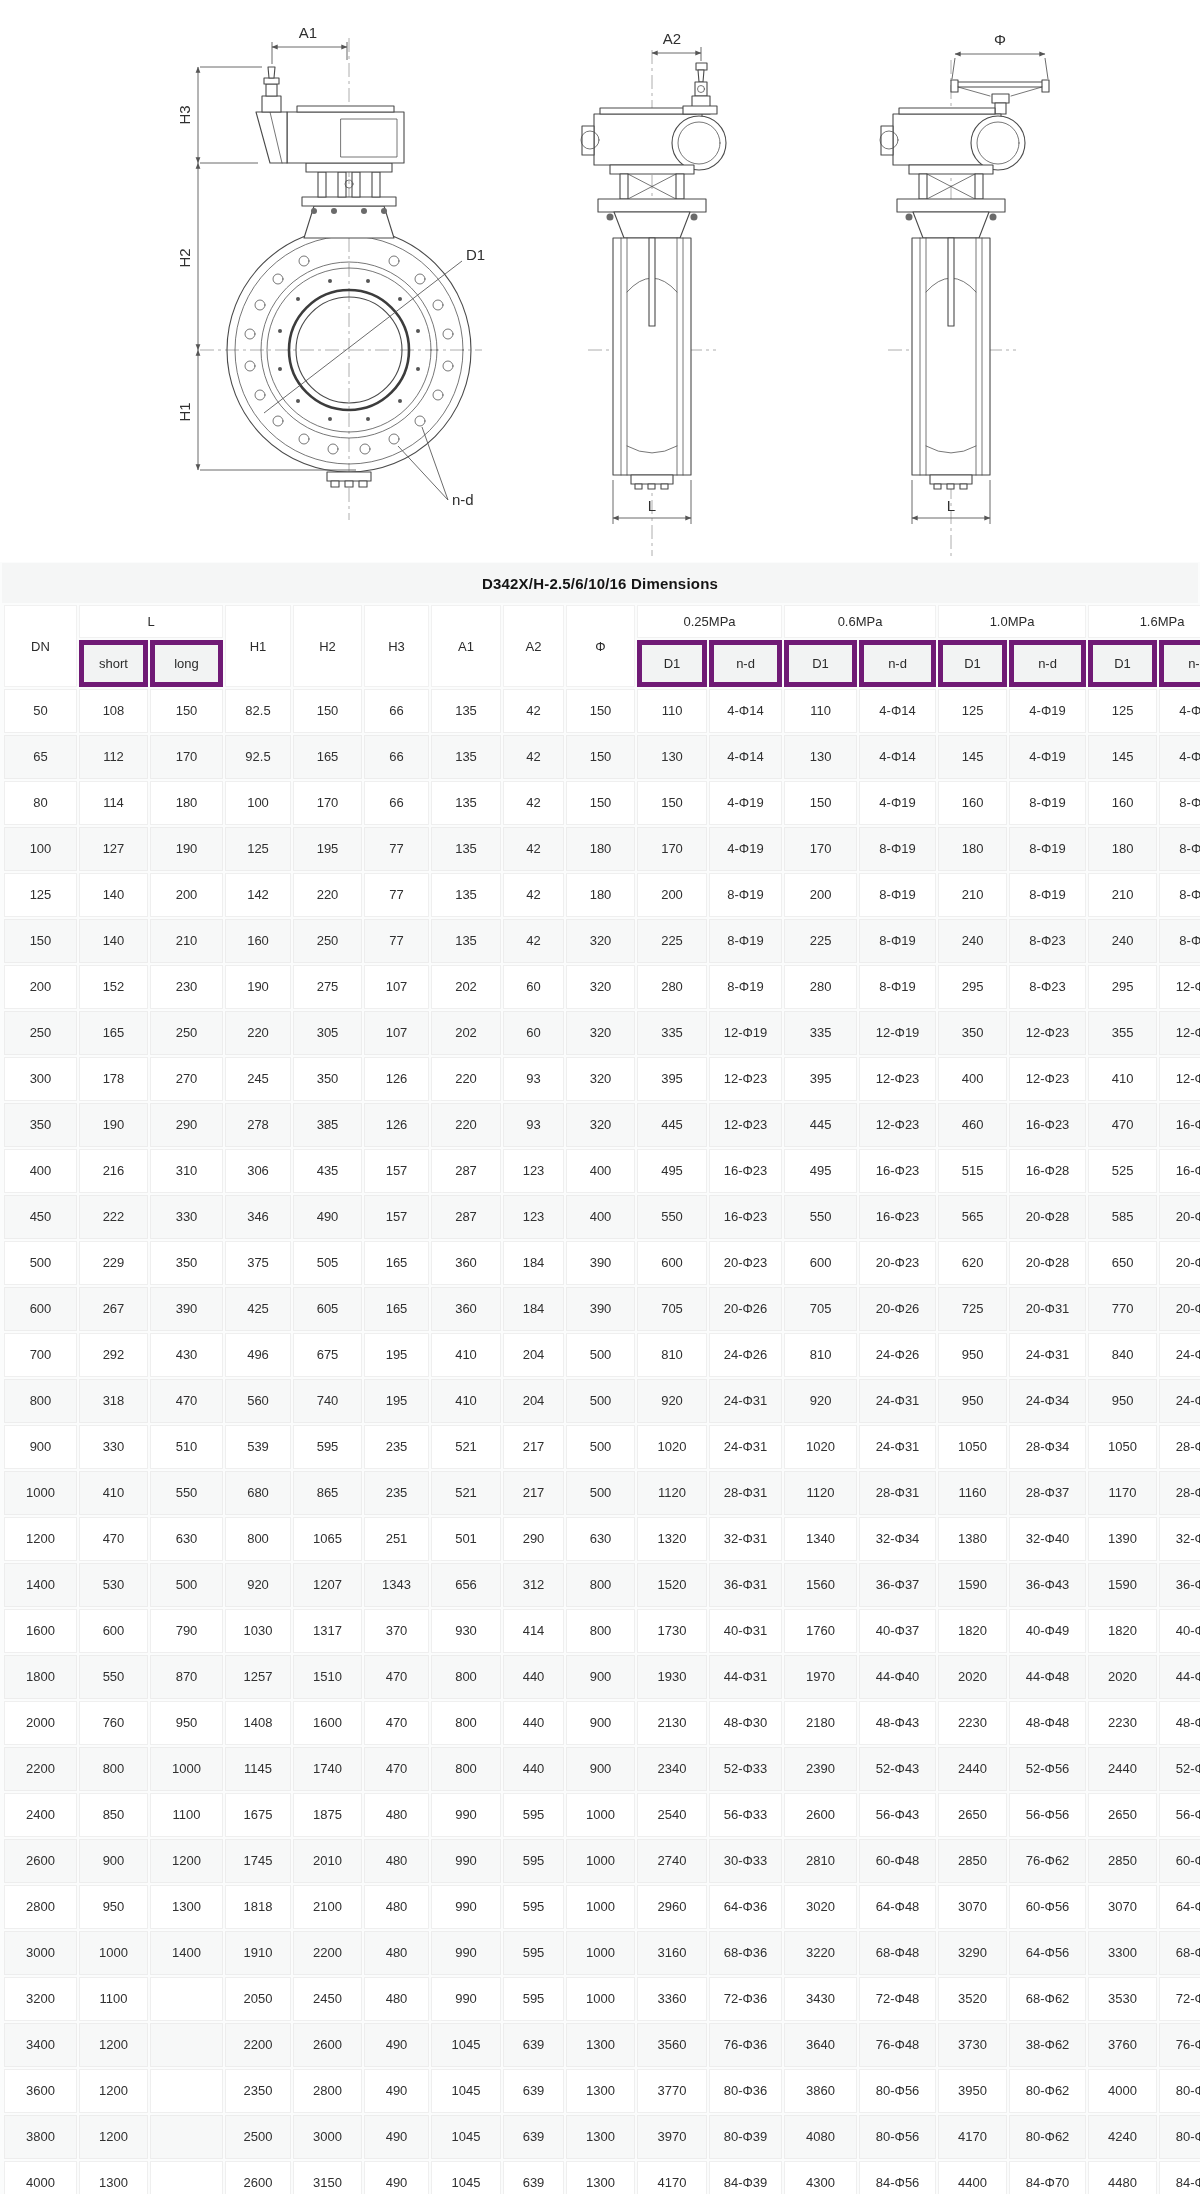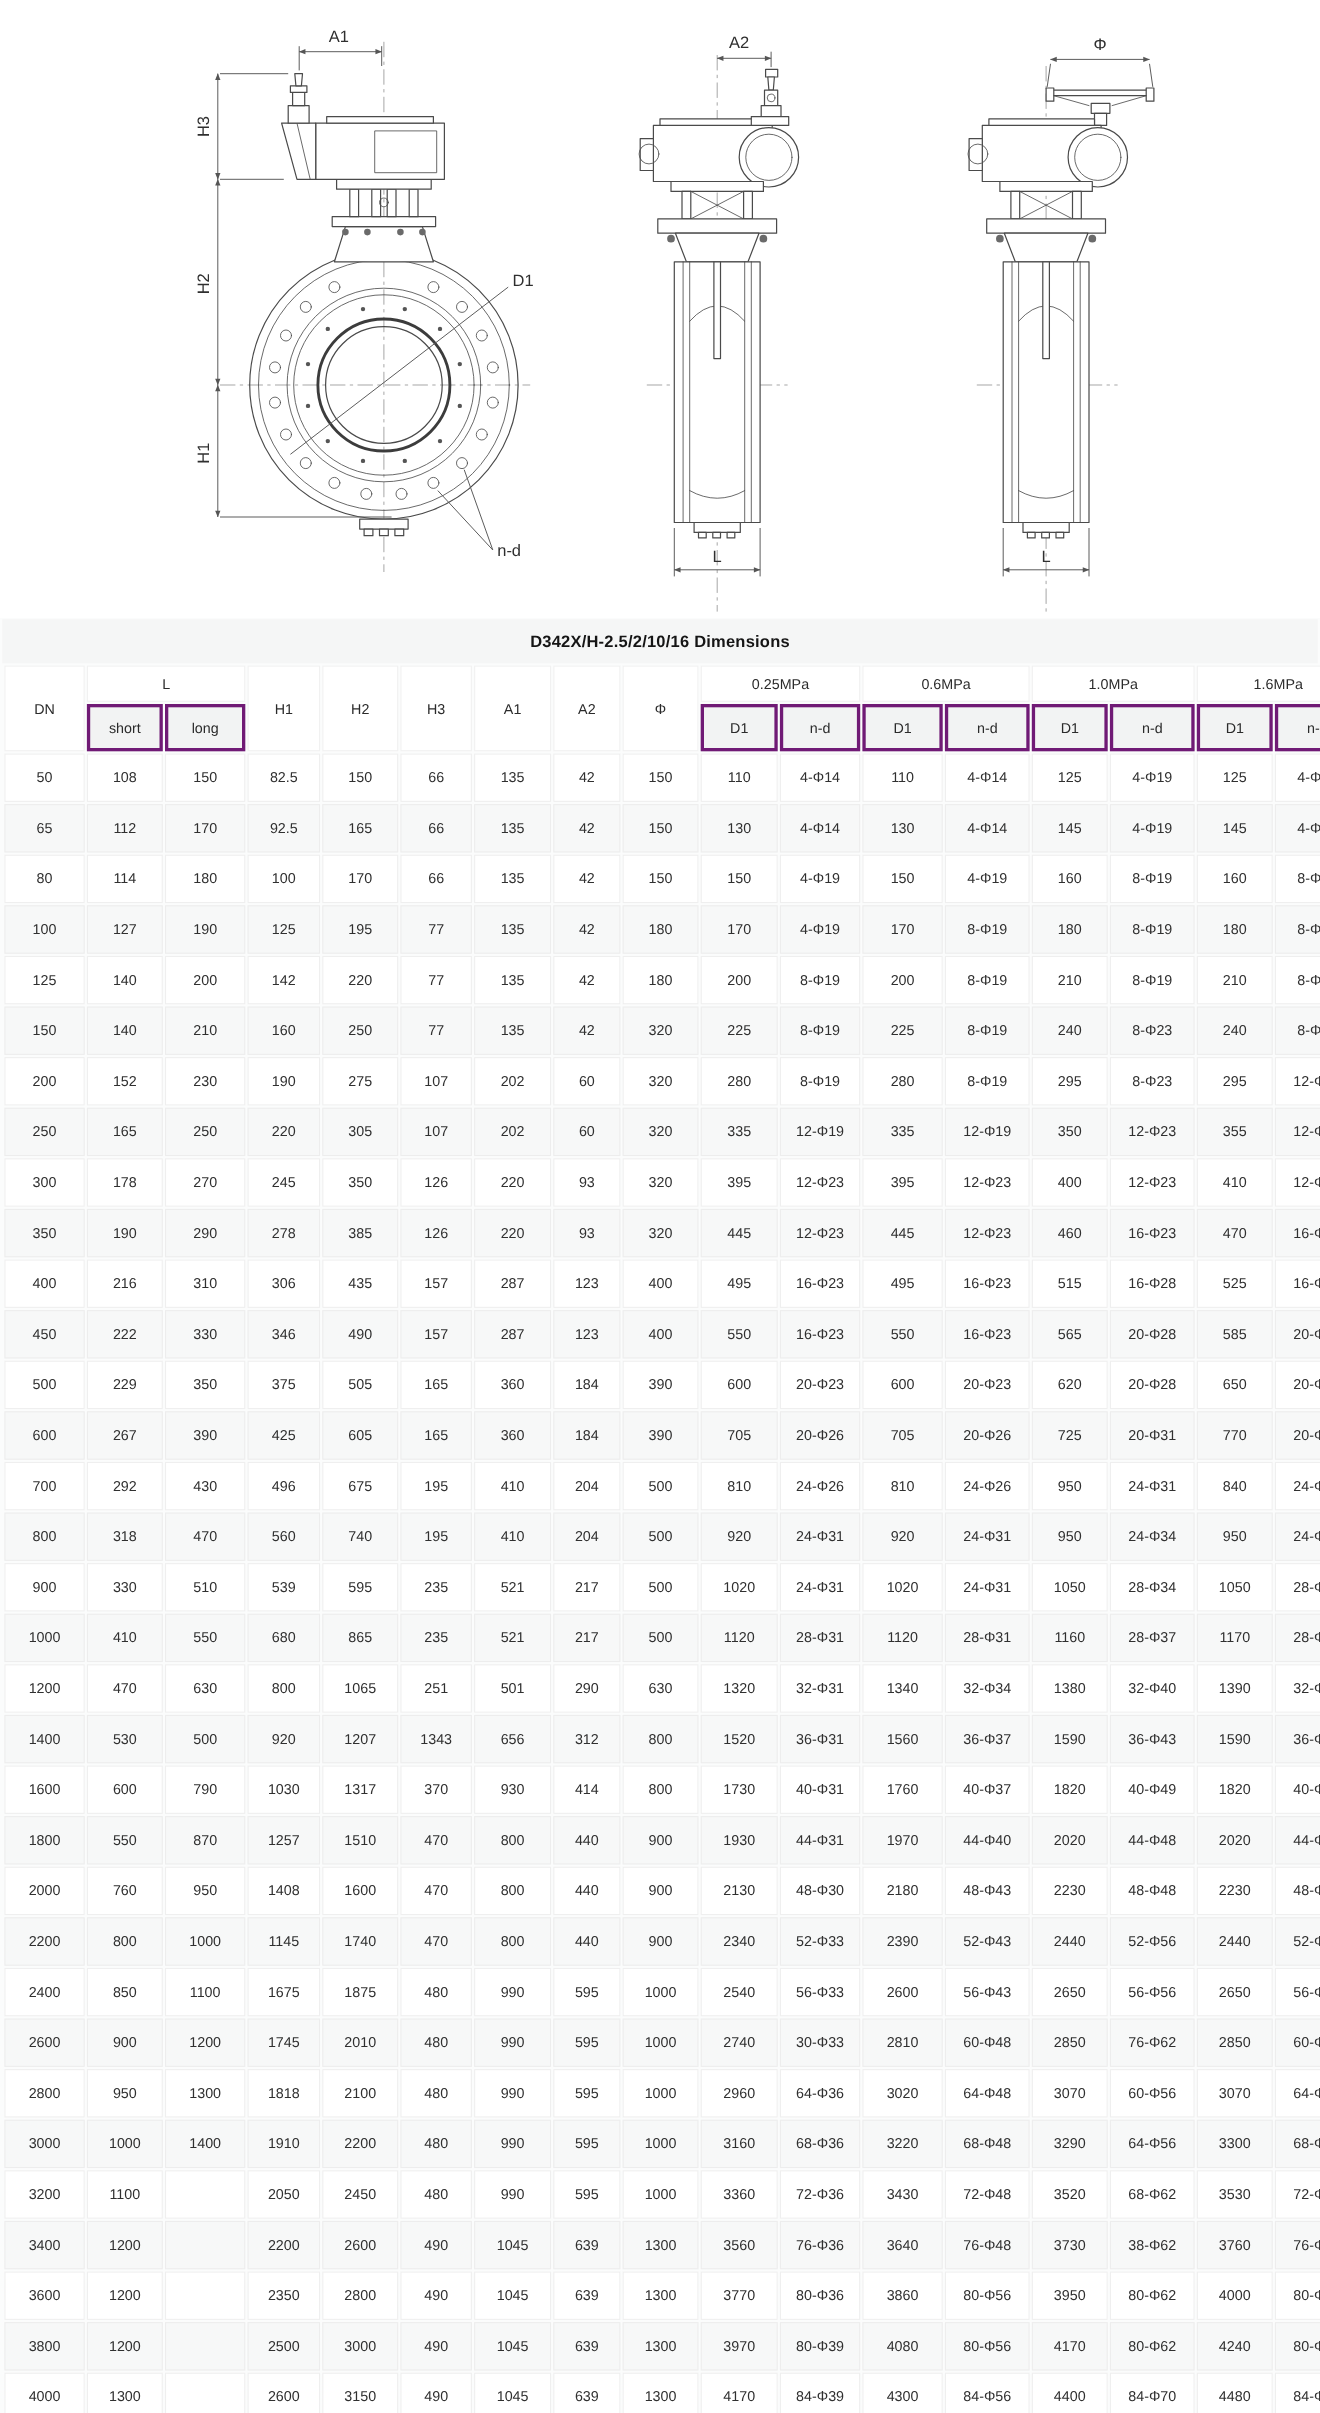--- a/index.html
+++ b/index.html
@@ -17,21 +17,21 @@
   .dimtxt { font-size:15px; fill:#2f2f2f; }
 
   
   .table-wrap { background:#fbfcfc; padding:1px 2px 8px 2px; }
   .table-title { background:#f5f6f6; text-align:center; font-weight:bold;
                  font-size:15px; color:#151515; padding:12px 0 11px 0; letter-spacing:0.2px; }
   table.dims { width:100%; border-collapse:separate; border-spacing:2px;
                table-layout:fixed; font-size:13px; color:#303030; }
   table.dims th { font-weight:normal; font-size:13px; color:#2b2b2b; }
   th.top { background:#ffffff; border:1px solid #f1f1f1; padding:8px 0; }
-  th.sub { background:#f2f3f3; border:3px solid #701a75; padding:11px 0; }
+  th.sub { background:#f2f3f3; border:5px solid #701a75; padding:11px 0; }
   table.dims td { background:#ffffff; border:1px solid #efefef;
                   text-align:center; padding:13px 0 14px 0; overflow:hidden; white-space:nowrap; }
   tr.alt td { background:#f7f8f8; border-color:#ededed; }
 </style>
 </head>
 <body>
 
 <div class="page">
 
   <div class="drawings">
@@ -262,21 +262,21 @@
 
         <line class="dim" x1="912" y1="480" x2="912" y2="524"></line>
         <line class="dim" x1="990" y1="480" x2="990" y2="524"></line>
         <line class="dim" x1="912" y1="518" x2="990" y2="518" marker-start="url(#arr)" marker-end="url(#arr)"></line>
         <text class="dimtxt" x="951" y="511" text-anchor="middle">L</text>
       </g>
     </svg>
   </div>
 
   <div class="table-wrap">
-    <div class="table-title">D342X/H-2.5/2/10/16 Dimensions</div>
+    <div class="table-title">D342X/H-2.5/6/10/16 Dimensions</div>
 
     <table class="dims">
       <colgroup>
         <col style="width:73px">
           <col style="width:69px">
           <col style="width:73px">
         <col style="width:66px">
           <col style="width:69px">
           <col style="width:65px">
         <col style="width:70px">

